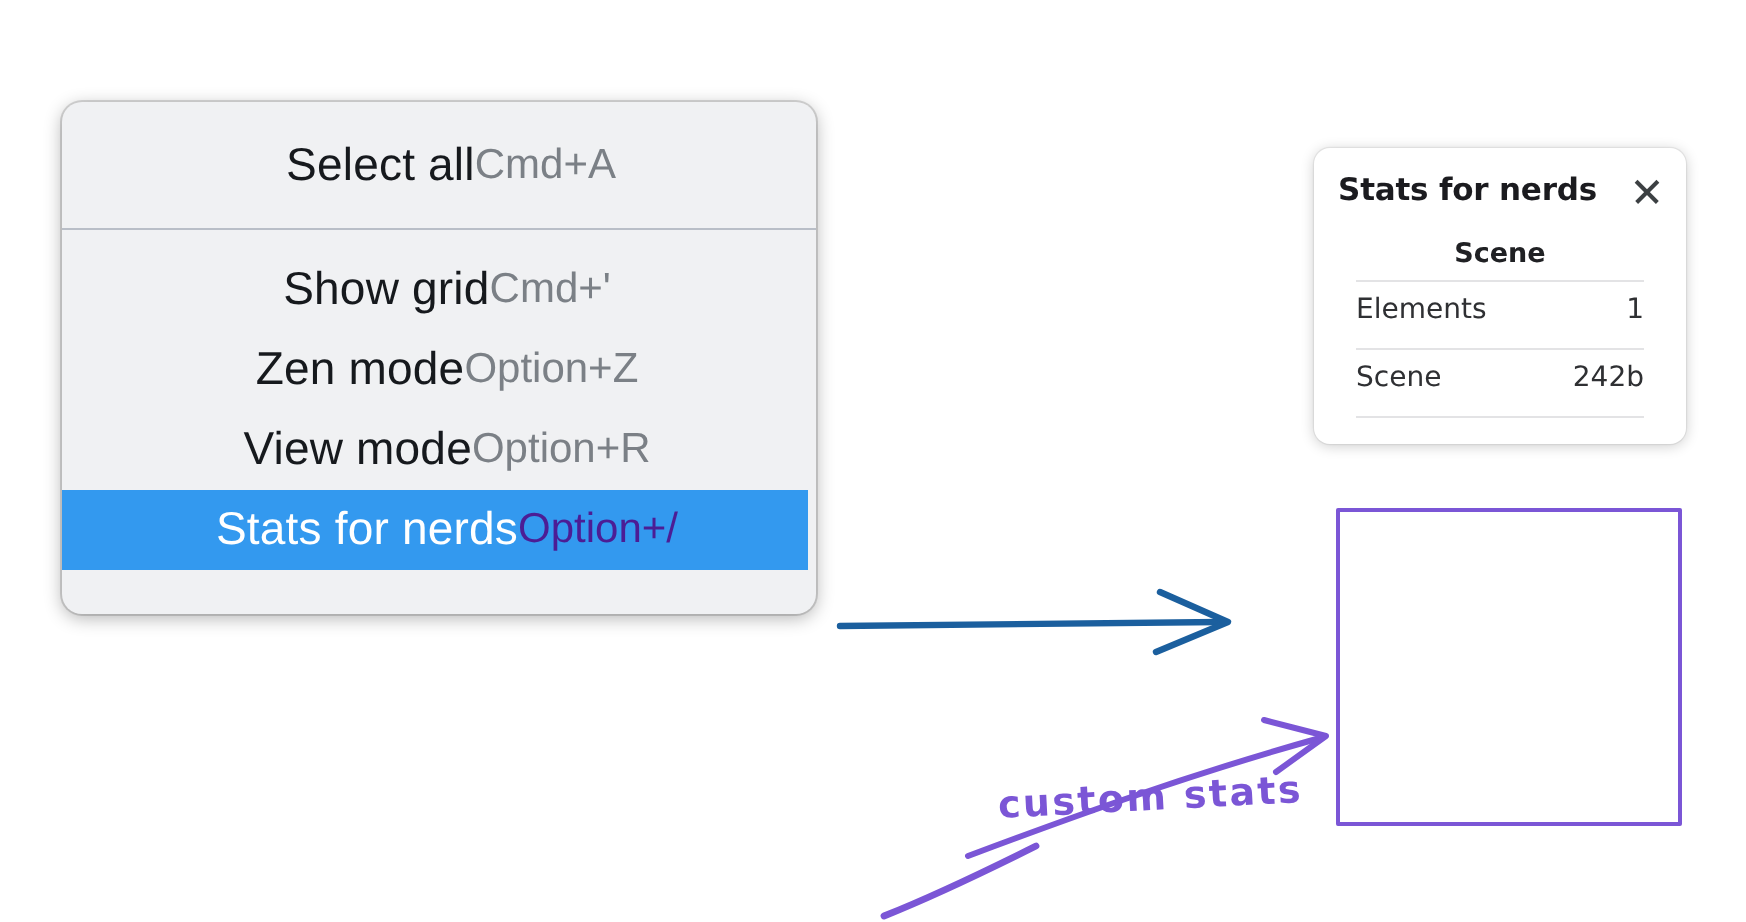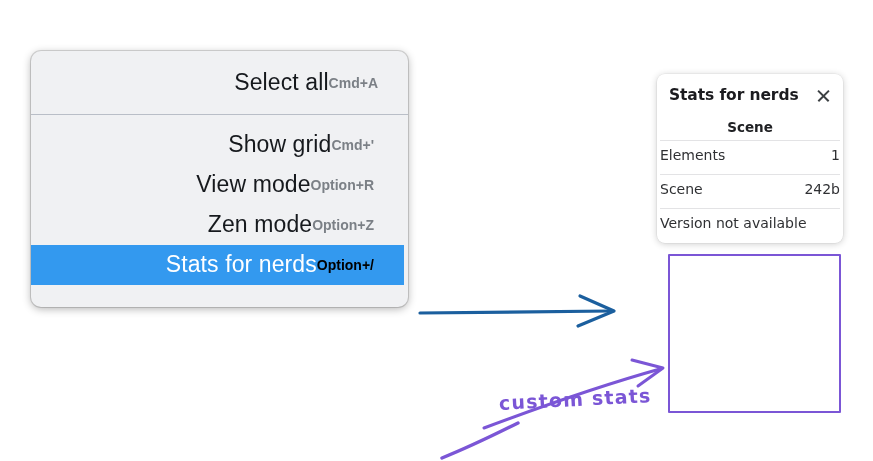--- a/index.html
+++ b/index.html
@@ -34,42 +34,41 @@
   .menu-group.first { padding: 12px 0 11px 0; }
   .menu-group.second { padding: 10px 4px 0 0; }
   .menu-sep {
     height: 1px;
     background: #b9bec7;
     width: 100%;
   }
   .menu-item {
     display: flex;
     align-items: center;
-    justify-content: flex-end;
+    justify-content: center;
     padding: 6px 30px 7px 42px;
     box-sizing: border-box;
     cursor: default;
   }
   .menu-item .mi-label {
     font-size: 23px;
     color: #16191d;
     letter-spacing: 0.1px;
     white-space: nowrap;
   }
   .menu-item .mi-shortcut {
-    font-size: 14px;
+    font-size: 21px;
     color: #7b8086;
     white-space: nowrap;
-    font-weight: bold;
   }
   .menu-item.selected {
     background: #3399ef;
   }
   .menu-item.selected .mi-label { color: #ffffff; }
-  .menu-item.selected .mi-shortcut { color: #000000; }
+  .menu-item.selected .mi-shortcut { color: #4c1d95; }
   .menu-bottom-pad { height: 22px; }
 
   
   #stats-panel {
     position: absolute;
     left: 657px;
     top: 74px;
     width: 186px;
     background: #ffffff;
     border-radius: 8px;
@@ -103,21 +102,21 @@
     position: absolute;
     left: 1px;
     top: 8px;
     width: 15px;
     height: 1.6px;
     background: #3c4043;
   }
   .sp-close::before { transform: rotate(45deg); }
   .sp-close::after  { transform: rotate(-45deg); }
 
-  .sp-body { padding: 0 3px; }
+  .sp-body { padding: 0 21px; }
 
   .sp-section-title {
     text-align: center;
     font-size: 13.5px;
     font-weight: bold;
     color: #202124;
     padding: 3px 0 5px 0;
   }
   .sp-rule {
     height: 1px;
@@ -189,26 +188,26 @@
     </div>
 
     <div class="menu-sep"></div>
 
     <div class="menu-group second">
       <div class="menu-item">
         <span class="mi-label">Show grid</span>
         <span class="mi-shortcut">Cmd+'</span>
       </div>
       <div class="menu-item">
+        <span class="mi-label">Zen mode</span>
+        <span class="mi-shortcut">Option+Z</span>
+      </div>
+      <div class="menu-item">
         <span class="mi-label">View mode</span>
         <span class="mi-shortcut">Option+R</span>
-      </div>
-      <div class="menu-item">
-        <span class="mi-label">Zen mode</span>
-        <span class="mi-shortcut">Option+Z</span>
       </div>
       <div class="menu-item selected">
         <span class="mi-label">Stats for nerds</span>
         <span class="mi-shortcut">Option+/</span>
       </div>
       <div class="menu-bottom-pad"></div>
     </div>
 
   </div>
 
@@ -237,21 +236,20 @@
         <div class="sp-row">
           <span class="sp-key">Scene</span>
           <span class="sp-val">242b</span>
         </div>
       </div>
 
       <div class="sp-gap"></div>
 
       <div>
         <div class="sp-rule"></div>
-        <div class="sp-fullrow">Version not available</div>
       </div>
 
     </div>
   </div>
 
   <div id="custom-stats-highlight"></div>
 
   <svg id="blue-arrow" width="210" height="46" viewBox="0 0 210 46">
     <path d="M2,25 L192,23" stroke="#1b5f9e" stroke-width="3.2" stroke-linecap="round" fill="none"></path>
     <path d="M162,8 L196,23 L160,38" stroke="#1b5f9e" stroke-width="3.2" stroke-linecap="round" stroke-linejoin="round" fill="none"></path>

